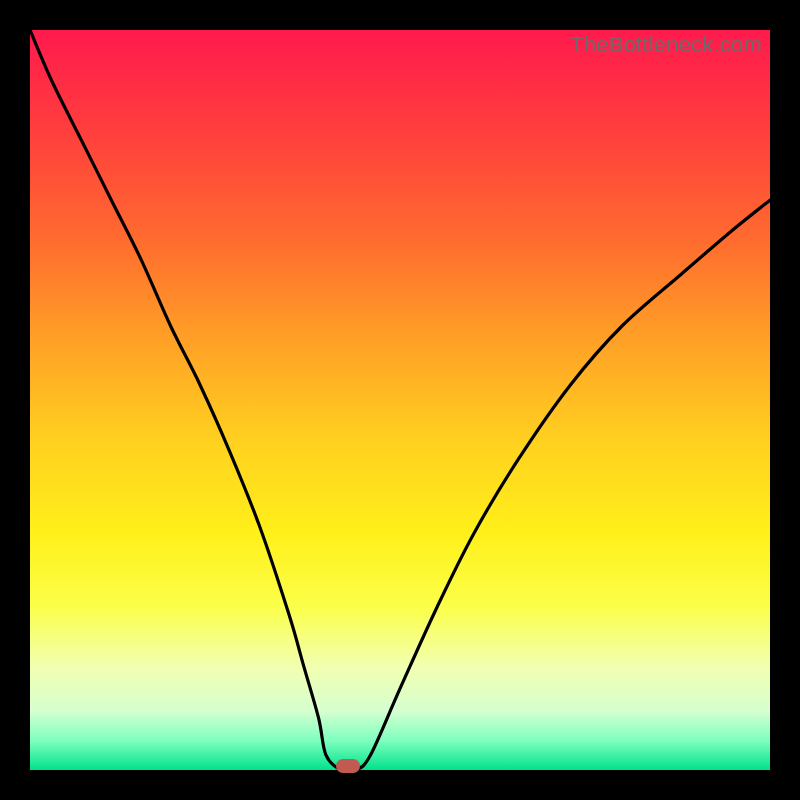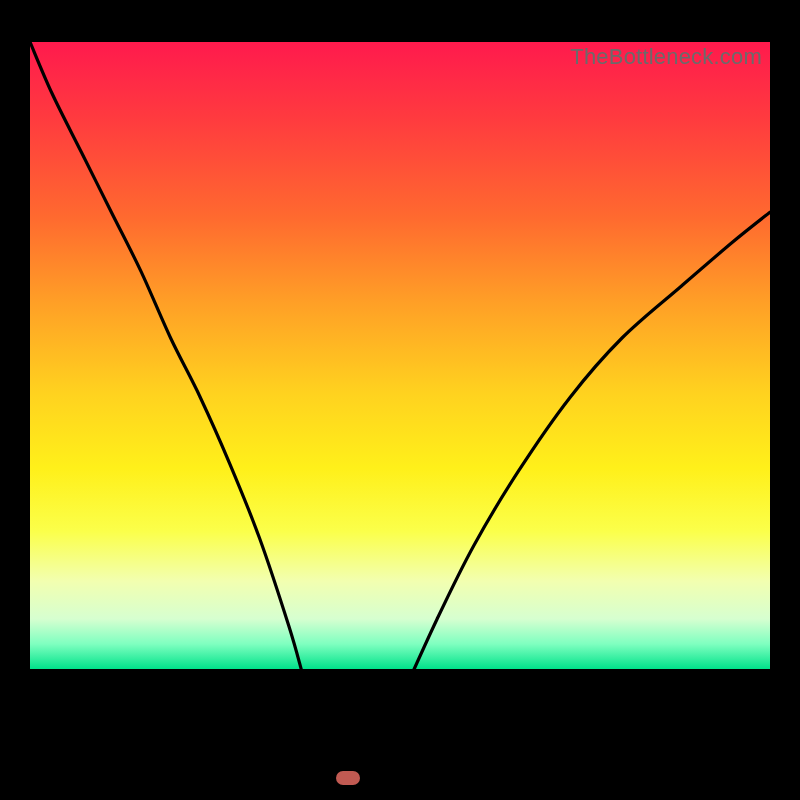--- a/index.html
+++ b/index.html
@@ -8,35 +8,34 @@
     position: relative;
     width: 800px;
     height: 800px;
     background: #000;
   }
   .plot-area {
     position: absolute;
     left: 30px;
     top: 30px;
     width: 740px;
-    height: 627px;
+    height: 740px;
     background: linear-gradient(to bottom,
       #ff1a4d 0%,
       #ff3a3f 12%,
       #ff6a2f 28%,
       #ffa126 42%,
       #ffd21f 56%,
       #fff01a 68%,
       #fbff4a 78%,
       #f2ffb0 86%,
       #d6ffd0 92%,
       #7fffc0 96%,
       #00e28a 100%
     );
-    margin-top: 12px;
   }
   .watermark {
     position: absolute;
     top: 2px;
     right: 8px;
     font-family: Arial, Helvetica, sans-serif;
     font-size: 22px;
     color: #6b6b6b;
     letter-spacing: 0.2px;
   }

